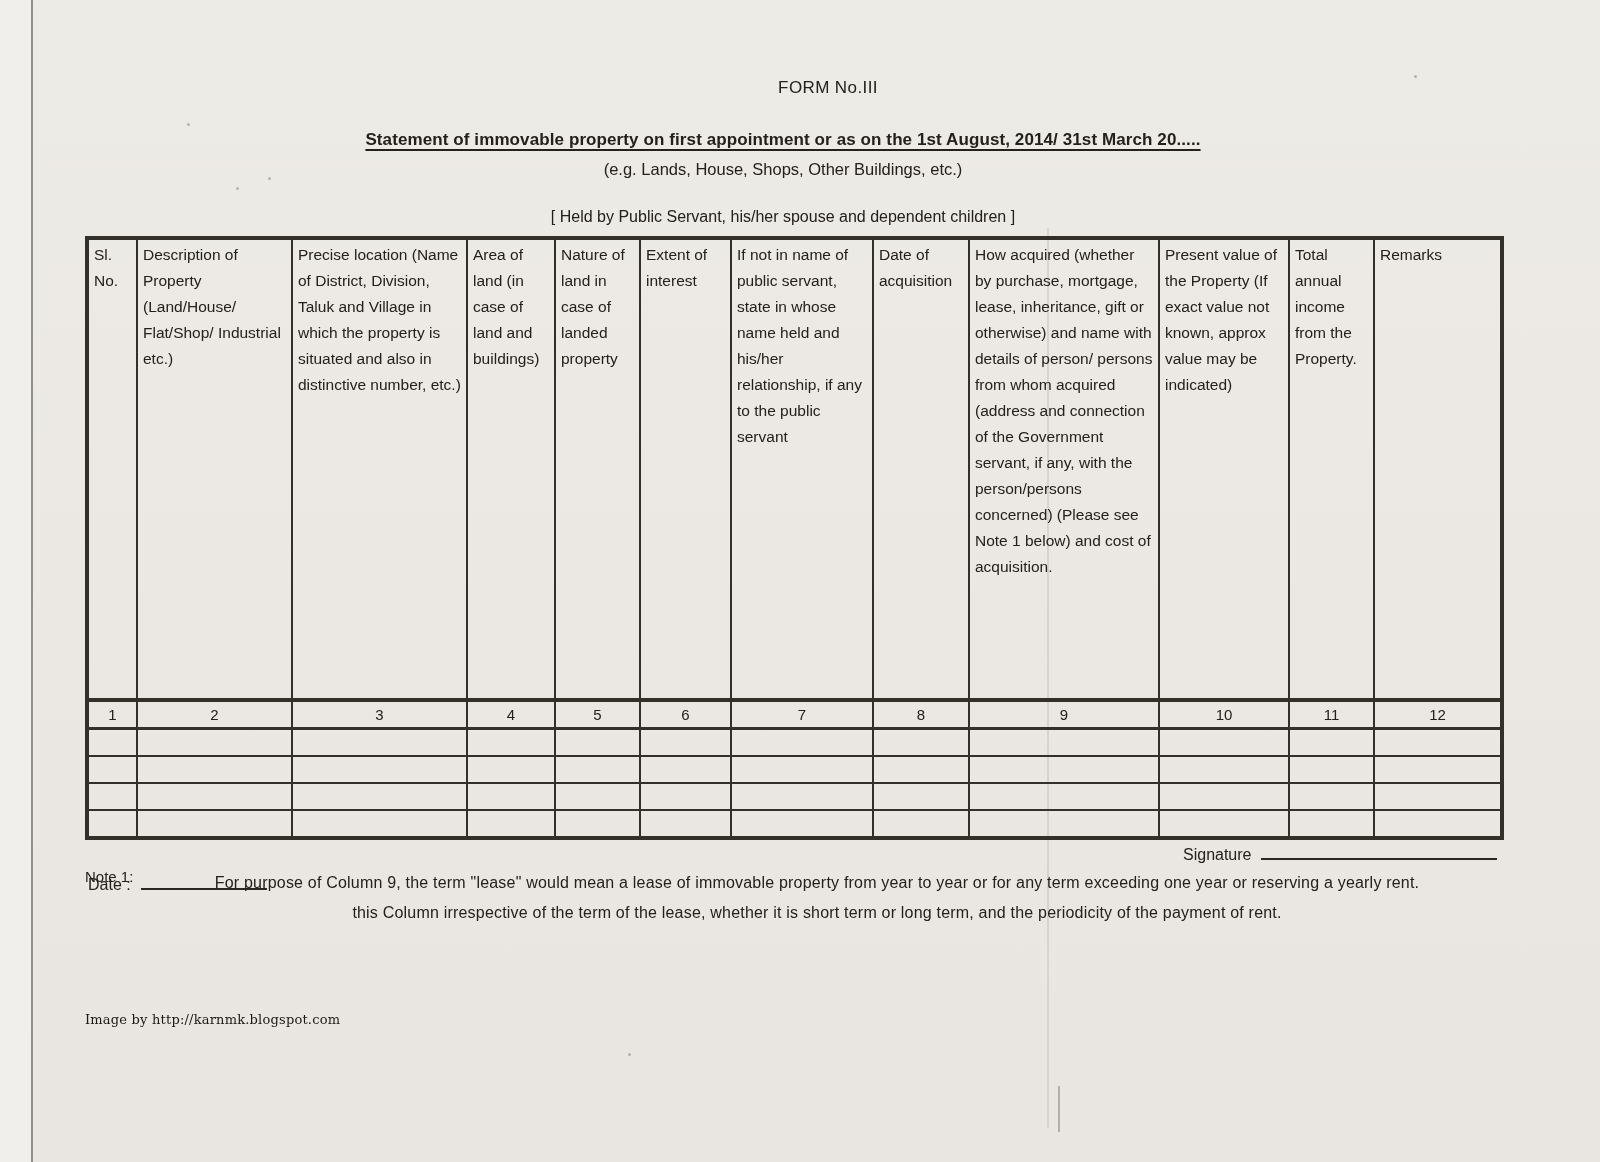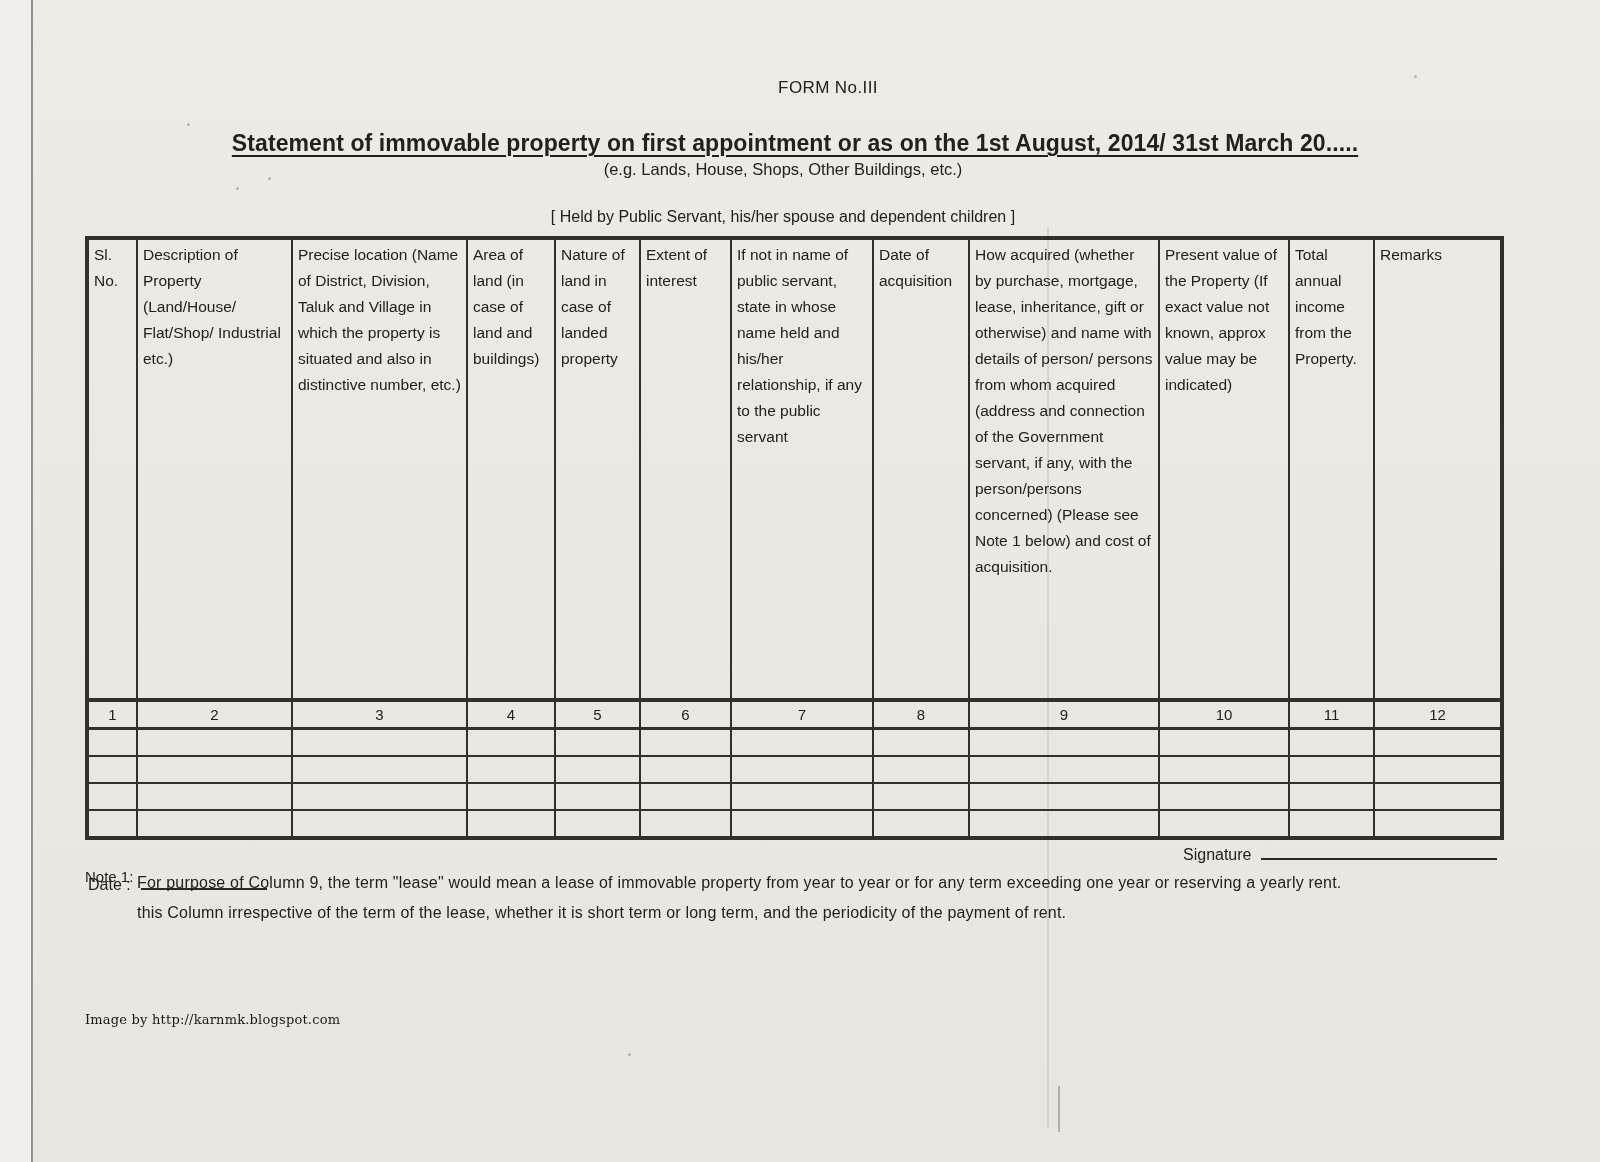--- a/index.html
+++ b/index.html
@@ -60,24 +60,23 @@
     text-align: center;
   }
   .form-no {
     top: 78px;
     font-size: 17px;
     letter-spacing: 0.4px;
     padding-left: 45px;
   }
   .main-title {
     top: 130px;
-    font-size: 23px;
+    font-size: 17px;
     font-weight: bold;
     letter-spacing: 0.1px;
-    padding-left: 12px;
   }
   .main-title span {
     text-decoration: underline;
     text-decoration-thickness: 2px;
     text-underline-offset: 4px;
   }
   .subtitle {
     top: 160px;
     font-size: 16.5px;
   }
@@ -150,20 +149,21 @@
   }
   .note-lines {
     margin-left: 52px;
     width: 1360px;
     font-size: 16px;
     letter-spacing: 0.2px;
   }
   .note-lines div {
     white-space: nowrap;
     line-height: 30px;
+    text-align: center;
   }
   
   .watermark {
     position: absolute;
     left: 85px; top: 1012px;
     font-family: "DejaVu Serif", "Liberation Serif", serif;
     font-weight: normal;
     font-size: 13px;
     letter-spacing: 0.2px;
     color: #1c1915;

